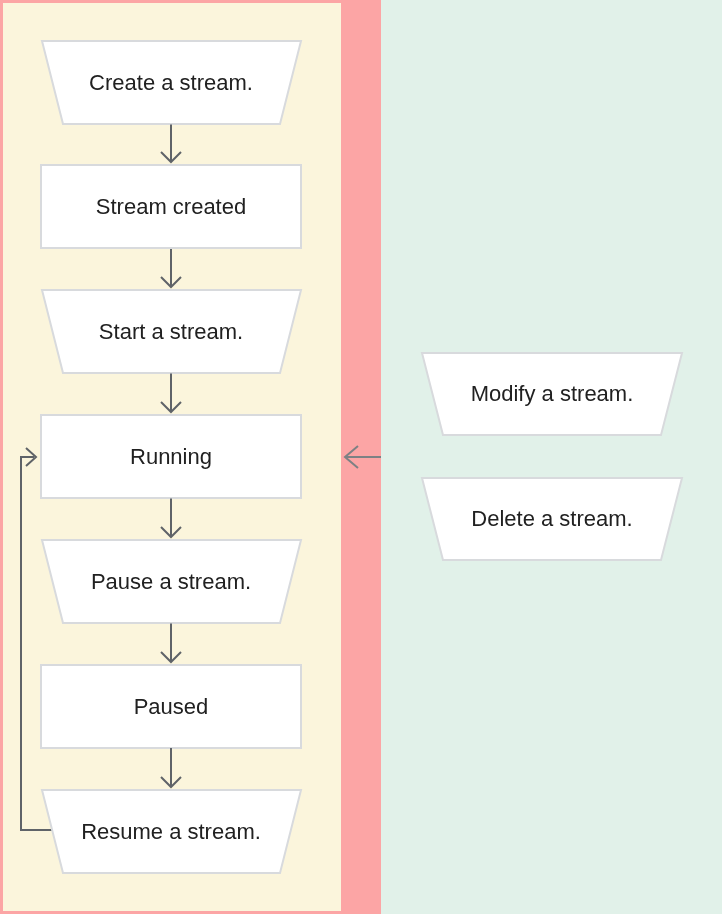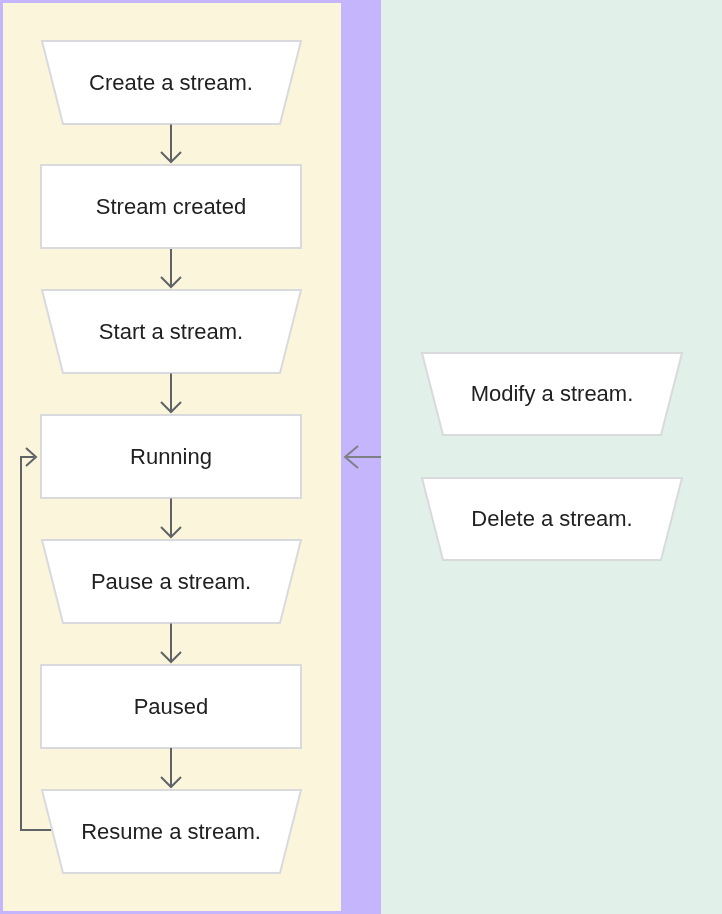--- a/index.html
+++ b/index.html
@@ -7,21 +7,21 @@
     padding: 0;
     background: #000000;
     width: 722px;
     height: 914px;
     overflow: hidden;
   }
   .canvas {
     position: relative;
     width: 722px;
     height: 914px;
-    background: #c4b5fd;
+    background: #fca5a5;
     font-family: "Liberation Sans", sans-serif;
   }
   svg { display: block; }
   .node-shape {
     fill: #FFFFFF;
     stroke: #D8DADD;
     stroke-width: 2;
   }
   .node-label {
     font-family: "Liberation Sans", sans-serif;

